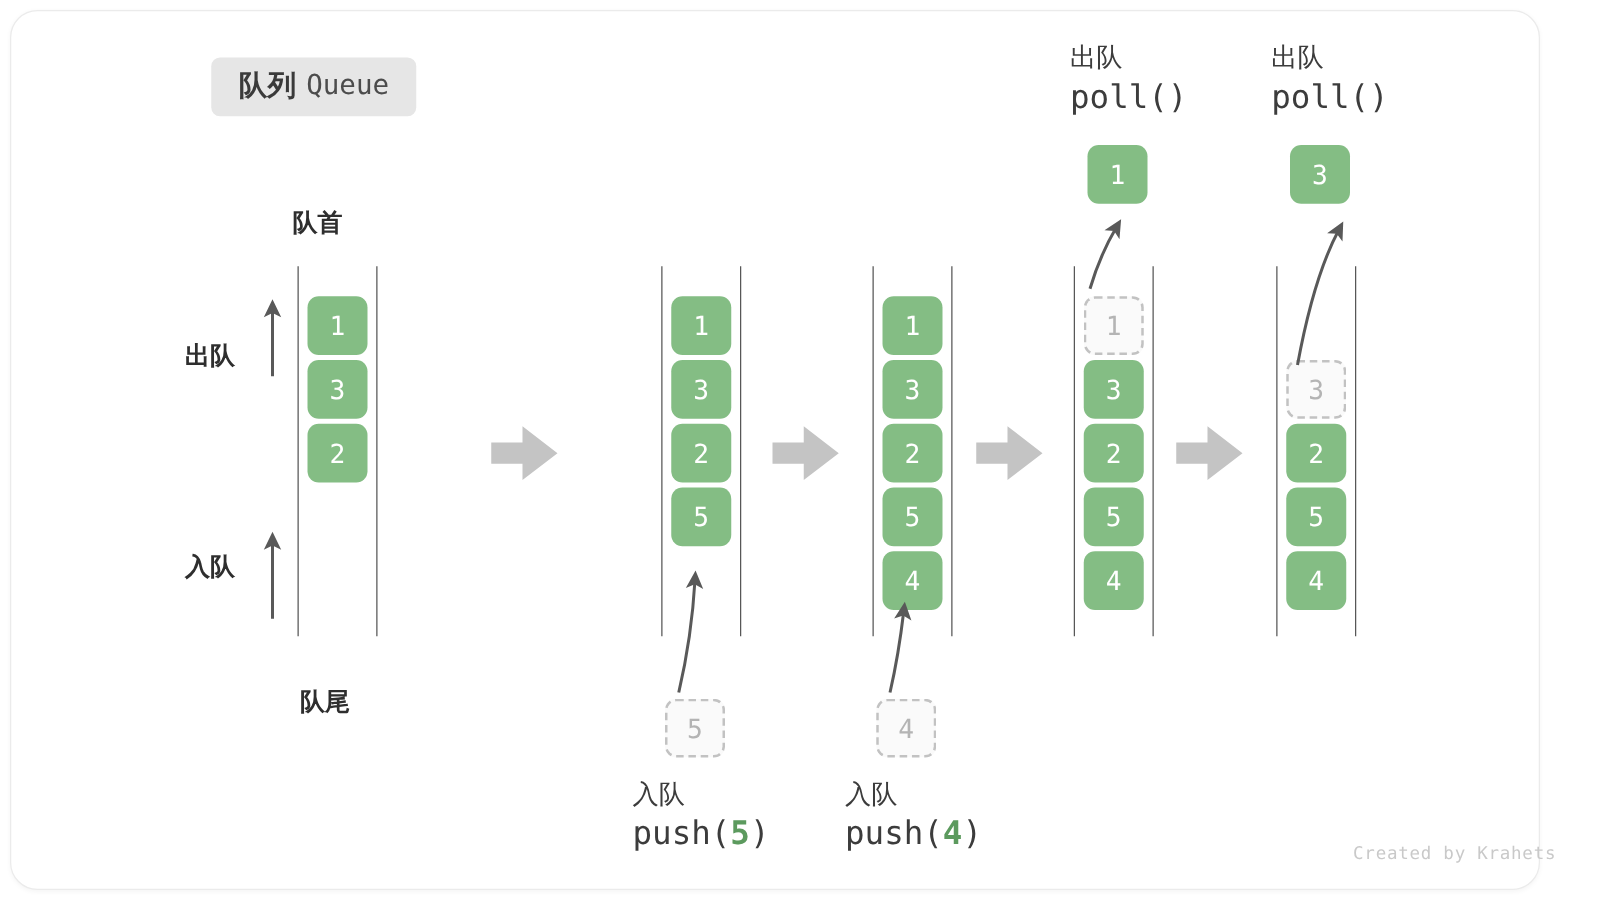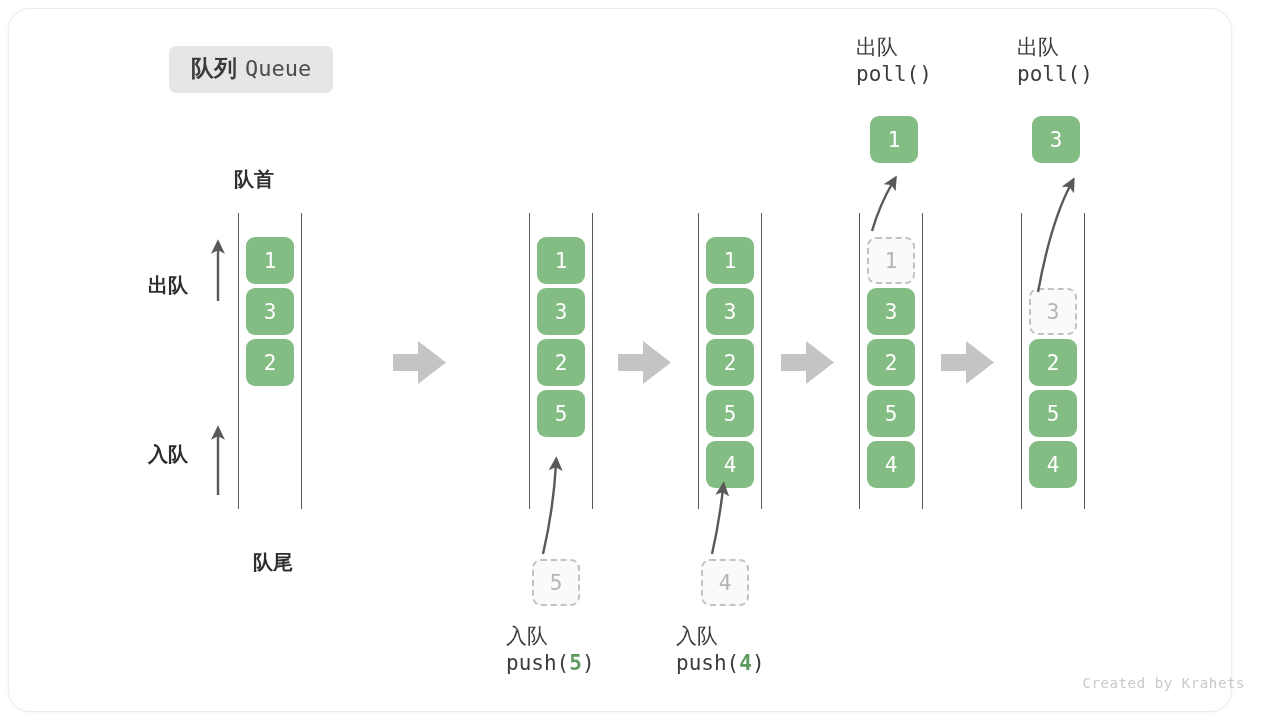--- a/index.html
+++ b/index.html
@@ -80,21 +80,21 @@
   }
   .op-label .op-cn {
     display: block;
     font-family: "Liberation Sans", sans-serif;
     font-size: 21px;
     color: #3c3c3c;
   }
   .op-label .op-fn {
     display: block;
     font-family: "DejaVu Sans Mono", monospace;
-    font-size: 21px;
+    font-size: 26px;
     color: #3c3c3c;
   }
   .op-label .op-arg {
     color: #5c9a5e;
     font-weight: bold;
   }
 
   
   .queue {
     position: absolute;
@@ -187,21 +187,21 @@
 <body>
 
 <div id="card">
   <div class="stage">
 
     <div id="title-badge">
       <span class="cn">队列</span><span class="en">Queue</span>
     </div>
 
     <div class="cn-bold" style="left:225px; top:160px;">队首</div>
-    <div class="cn-bold" style="left:244px; top:543px;">队尾</div>
+    <div class="cn-bold" style="left:231px; top:543px;">队尾</div>
 
     <div class="cn-bold" style="left:139px; top:266px;">出队</div>
     <div class="cn-bold" style="left:139px; top:435px;">入队</div>
 
     <div class="op-label" style="left:497px; top:613px;">
       <span class="op-cn">入队</span>
       <span class="op-fn"><span>push(</span><span class="op-arg">5</span><span>)</span></span>
     </div>
 
     <div class="op-label" style="left:667px; top:613px;">

